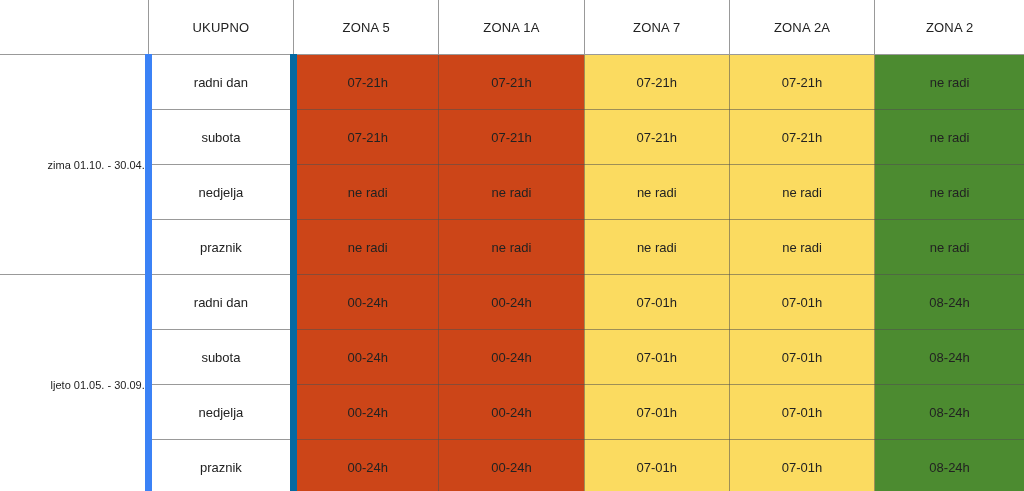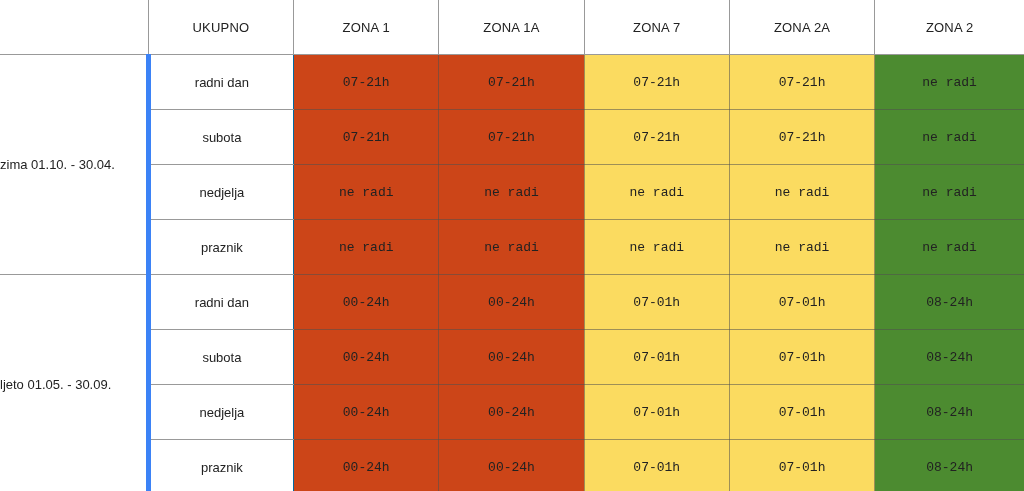--- a/index.html
+++ b/index.html
@@ -56,50 +56,49 @@
     border-left: none;
     background: #ffffff;
   }
   .head-row th.last-head {
     border-right: none;
   }
 
   
   td.season-cell {
     border-left: none;
-    border-right: 5px solid #3b82f6;
-    background: #ffffff;
-    font-size: 13px;
-    text-align: left;
+    border-right: 7px solid #3b82f6;
+    background: #ffffff;
+    font-size: 11px;
+    text-align: right;
   }
   td.season-cell.season-top {
     border-bottom: 1px solid #999999;
   }
   td.season-cell.season-bottom {
     border-bottom: none;
   }
 
   
   td.daytype-cell {
     background: #ffffff;
     border-left: none;
-    border-right: 1px solid #0369a1;
+    border-right: 7px solid #0369a1;
     border-top: 1px solid #999999;
     border-bottom: 1px solid #999999;
     height: 54px;
   }
 
   
   td.val-cell {
     height: 54px;
     border-top: 1px solid rgba(80,80,80,0.55);
     border-bottom: 1px solid rgba(80,80,80,0.55);
     border-left: 1px solid rgba(80,80,80,0.55);
     border-right: 1px solid rgba(80,80,80,0.55);
-    font-family: Liberation Mono, monospace;
   }
   td.val-cell.last-col {
     border-right: none;
   }
 
   td.zone-red    { background: #CC4518; }
   td.zone-yellow { background: #FBDB60; }
   td.zone-green  { background: #4C8B30; }
 
   
@@ -122,21 +121,21 @@
     <col class="c-zone">
     <col class="c-zone">
     <col class="c-zone">
     <col class="c-zone3">
   </colgroup>
 
   <thead>
     <tr class="head-row">
       <th class="corner-cell"></th>
       <th>UKUPNO</th>
-      <th>ZONA 1</th>
+      <th>ZONA 5</th>
       <th>ZONA 1A</th>
       <th>ZONA 7</th>
       <th>ZONA 2A</th>
       <th class="last-head">ZONA 2</th>
     </tr>
   </thead>
 
   <tbody>
 
     <tr>

